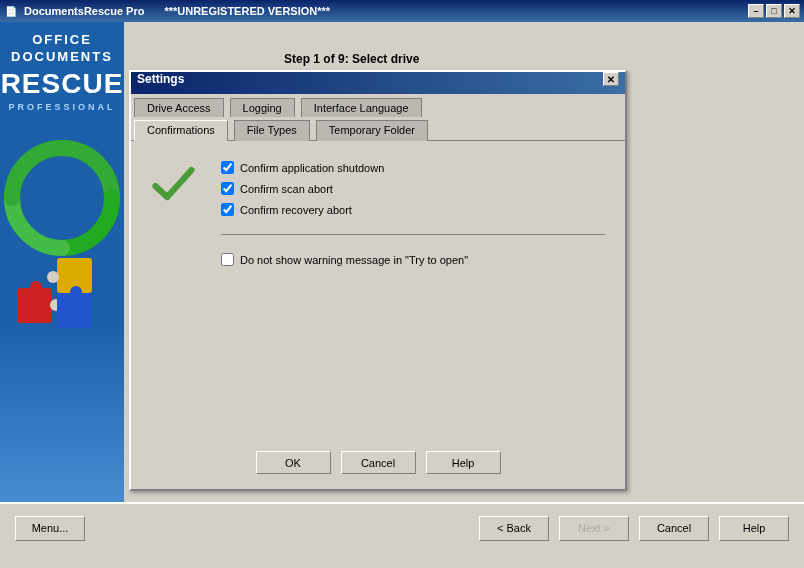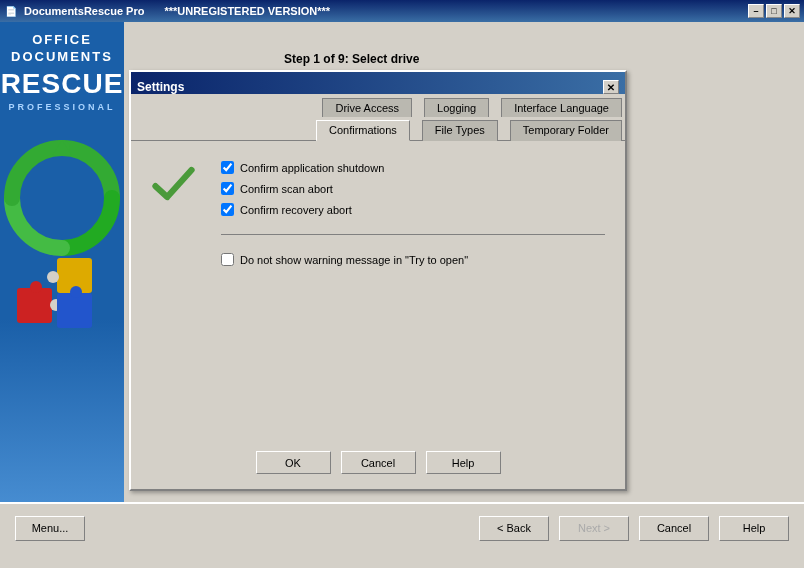--- a/index.html
+++ b/index.html
@@ -129,21 +129,21 @@
       background: #d4d0c8;
       border: 2px solid #ffffff;
       border-right-color: #808080;
       border-bottom-color: #808080;
       box-shadow: 2px 2px 4px rgba(0,0,0,0.3);
     }
     .dialog-title-bar {
       background: linear-gradient(to right, #0a246a, #3a6ea5);
       height: 22px;
       display: flex;
-      align-items: flex-end;
+      align-items: flex-start;
       padding: 0 6px;
       color: white;
       font-size: 12px;
       font-weight: bold;
     }
     .dialog-title-text {
       flex: 1;
     }
     .dialog-close-btn {
       width: 16px;
@@ -164,22 +164,21 @@
     
     .tab-strip {
       display: flex;
       flex-direction: column;
       background: #d4d0c8;
       border-bottom: 1px solid #808080;
     }
     .tab-row {
       display: flex;
       padding: 3px 3px 0 3px;
-      gap: 12px;
-      justify-content: flex-end;
+      gap: 6px;
     }
     .tab {
       padding: 3px 12px;
       background: #d4d0c8;
       border: 1px solid #808080;
       border-bottom: none;
       font-size: 11px;
       cursor: pointer;
       position: relative;
       bottom: -1px;

